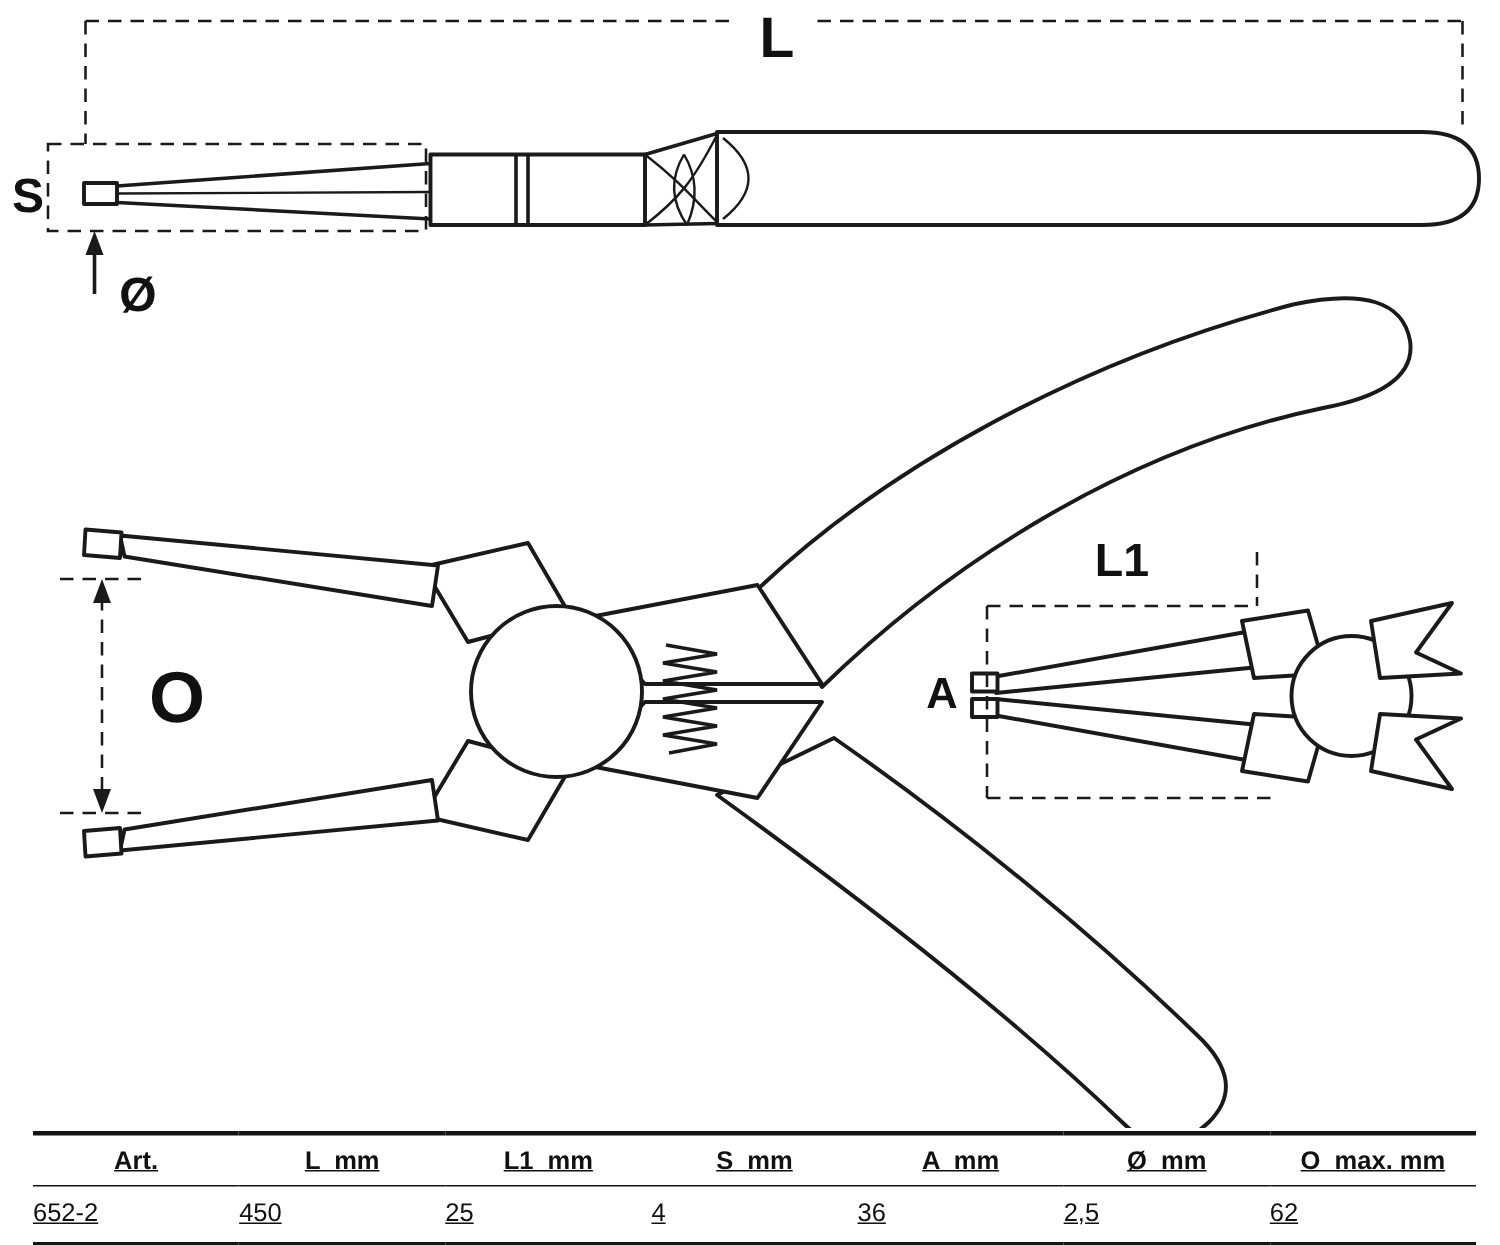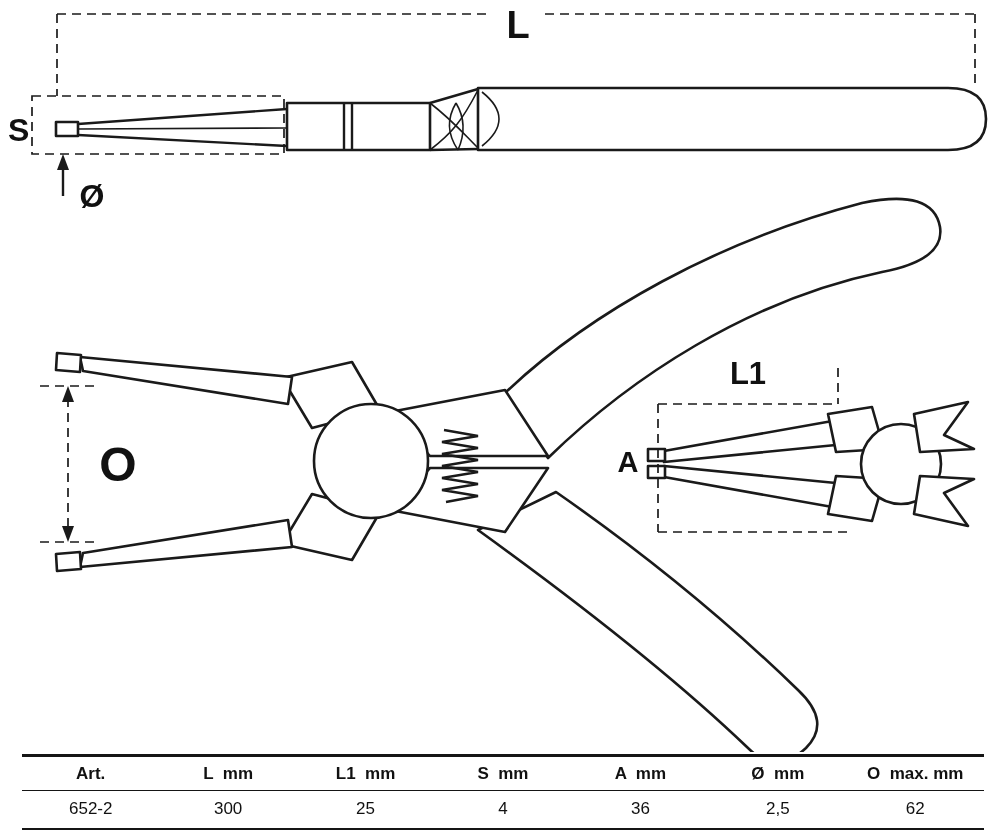--- a/index.html
+++ b/index.html
@@ -10,32 +10,32 @@
   svg { position:absolute; left:0; top:0; }
   svg text {
     font-family:"Liberation Sans", sans-serif;
     font-weight:bold; fill:#111;
   }
   .outline { fill:#ffffff; stroke:#1a1a1a; stroke-width:2.6; stroke-linejoin:round; }
   .thin    { fill:none; stroke:#1a1a1a; stroke-width:1.6; }
   .med     { fill:none; stroke:#1a1a1a; stroke-width:2.4; }
   .dash    { fill:none; stroke:#1a1a1a; stroke-width:1.7; stroke-dasharray:9 6; }
   .arrow   { fill:#1a1a1a; stroke:none; }
-  .spec-table-wrap { position:absolute; left:22px; top:754px; width:962px; }
+  .spec-table-wrap { position:absolute; left:22px; top:754px; width:962px;text-decoration:underline; }
   table.spec {
     width:100%; border-collapse:collapse;
     border-top:3px solid #151515; border-bottom:3.5px solid #151515;
     font-size:17px;
   }
   table.spec th {
     font-weight:bold; border-bottom:1.6px solid #151515;
     padding:7px 0 6px; text-align:center; white-space:pre; width:14.28%;
   }
   table.spec td {
-    padding:8px 0 9px; text-align:center; white-space:pre; width:14.28%;
+    padding:8px 0 9px; white-space:pre; width:14.28%;
   }
 </style>
 </head>
 <body>
 
 <svg width="1000" height="752" viewBox="0 0 1000 752">
 
   <g>
 
     <path class="outline" d="M478,88 H948 Q986,88 986,119 Q986,150 948,150 H478 Z"></path>
@@ -133,21 +133,21 @@
         <th>L1  mm</th>
         <th>S  mm</th>
         <th>A  mm</th>
         <th>Ø  mm</th>
         <th>O  max. mm</th>
       </tr>
     </thead>
     <tbody>
       <tr>
         <td>652-2</td>
-        <td>300</td>
+        <td>450</td>
         <td>25</td>
         <td>4</td>
         <td>36</td>
         <td>2,5</td>
         <td>62</td>
       </tr>
     </tbody>
   </table>
 </div>
 

